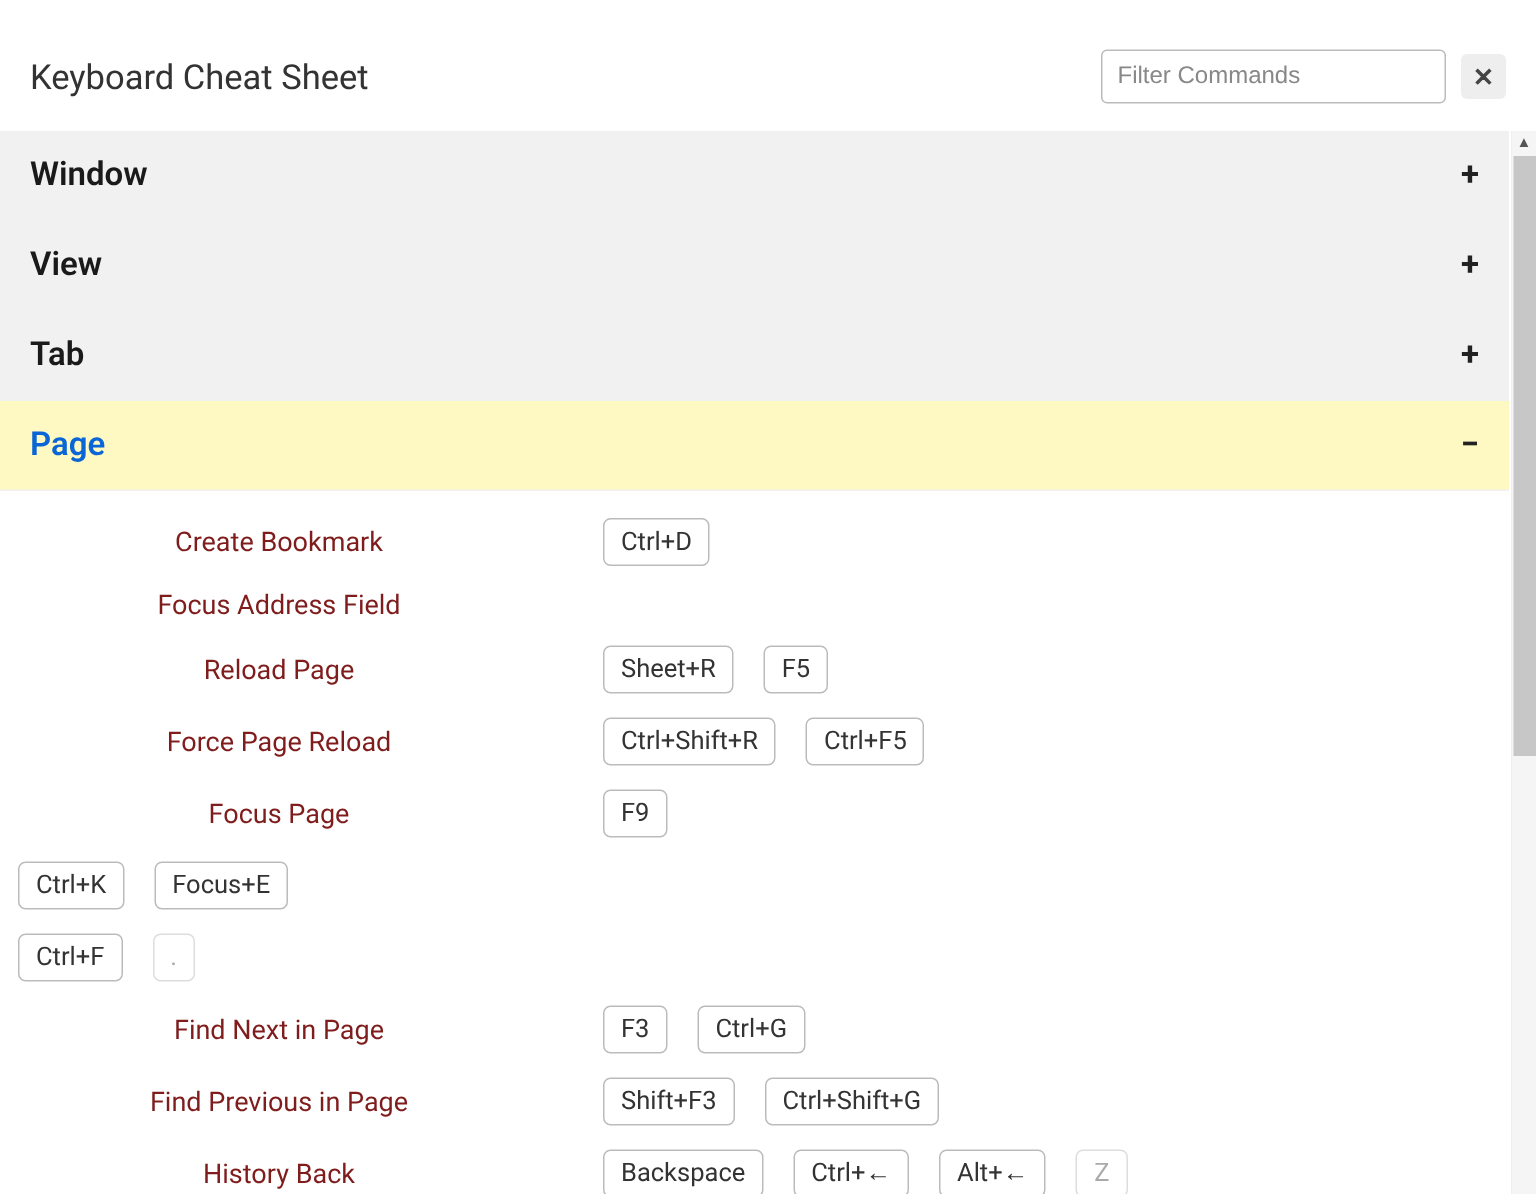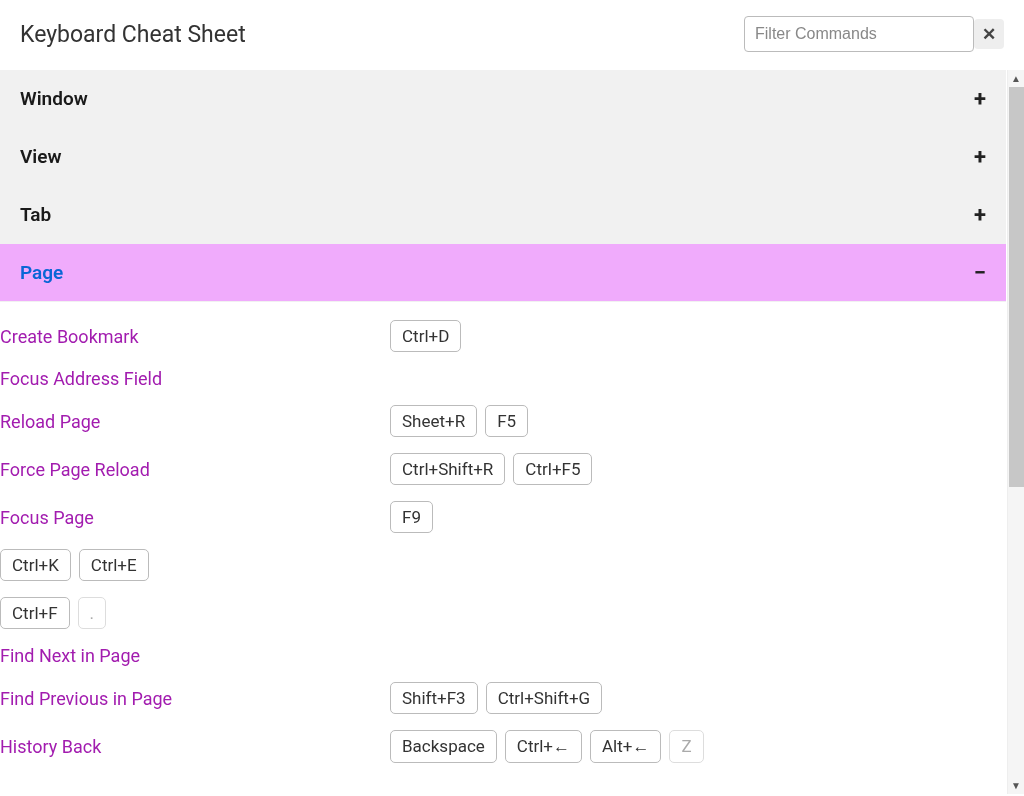--- a/index.html
+++ b/index.html
@@ -12,31 +12,32 @@
       background: #fff;
       width: 1024px;
       height: 796px;
       overflow: hidden;
       position: relative;
     }
     .header {
       display: flex;
       align-items: center;
       justify-content: space-between;
-      padding: 16px 20px 18px 20px;
+      padding: 33px 20px 18px 20px;
       background: #fff;
     }
     .title {
       font-size: 23px;
       font-weight: 400;
       color: #333;
     }
     .header-right {
       display: flex;
       align-items: center;
+      gap: 10px;
     }
     .filter-input {
       width: 230px;
       height: 36px;
       border: 1px solid #bbb;
       border-radius: 4px;
       padding: 0 10px;
       font-size: 16px;
       color: #333;
       background: #fff;
@@ -70,66 +71,67 @@
     .section-header {
       display: flex;
       align-items: center;
       justify-content: space-between;
       background: #f1f1f1;
       padding: 17px 20px;
       cursor: pointer;
       border-bottom: 1px solid #f1f1f1;
     }
     .section-header .section-title {
-      font-size: 19px;
+      font-size: 22px;
       font-weight: 600;
       color: #1a1a1a;
     }
     .section-header.expanded {
-      background: #f0abfc;
+      background: #fef9c3;
     }
     .section-header.expanded .section-title {
       color: #0a66d6;
     }
     .toggle-icon {
       font-size: 22px;
       font-weight: 700;
       color: #222;
       line-height: 1;
     }
     .section-body {
       padding: 10px 0 10px 0;
     }
     .command-row {
       display: flex;
       align-items: center;
       padding: 8px 0;
     }
     .command-label {
       width: 390px;
-      text-align: left;
+      text-align: center;
       font-size: 18px;
-      color: #a21caf;
+      color: #7f1d1d;
       padding-right: 18px;
     }
     .shortcut-list {
       display: flex;
       gap: 8px;
       flex-wrap: wrap;
     }
     .key-chip {
       border: 1px solid #bbb;
       border-radius: 5px;
       padding: 5px 11px;
       font-size: 17px;
       color: #333;
       background: #fff;
       min-width: 20px;
       text-align: left;
       white-space: nowrap;
+      margin-left: 12px;
     }
     .key-chip.dim {
       color: #aaa;
       border-color: #ddd;
     }
     .scrollbar-track {
       position: absolute;
       right: 0;
       top: 0;
       bottom: 0;
@@ -216,31 +218,35 @@
         </div>
         <div class="command-row">
           <div class="command-label">Focus Page</div>
           <div class="shortcut-list">
             <div class="key-chip">F9</div>
           </div>
         </div>
         <div class="command-row">
           <div class="shortcut-list">
             <div class="key-chip">Ctrl+K</div>
-            <div class="key-chip">Ctrl+E</div>
+            <div class="key-chip">Focus+E</div>
           </div>
         </div>
         <div class="command-row">
           <div class="shortcut-list">
             <div class="key-chip">Ctrl+F</div>
             <div class="key-chip dim">.</div>
           </div>
         </div>
         <div class="command-row">
           <div class="command-label">Find Next in Page</div>
+          <div class="shortcut-list">
+            <div class="key-chip">F3</div>
+            <div class="key-chip">Ctrl+G</div>
+          </div>
         </div>
         <div class="command-row">
           <div class="command-label">Find Previous in Page</div>
           <div class="shortcut-list">
             <div class="key-chip">Shift+F3</div>
             <div class="key-chip">Ctrl+Shift+G</div>
           </div>
         </div>
         <div class="command-row">
           <div class="command-label">History Back</div>

